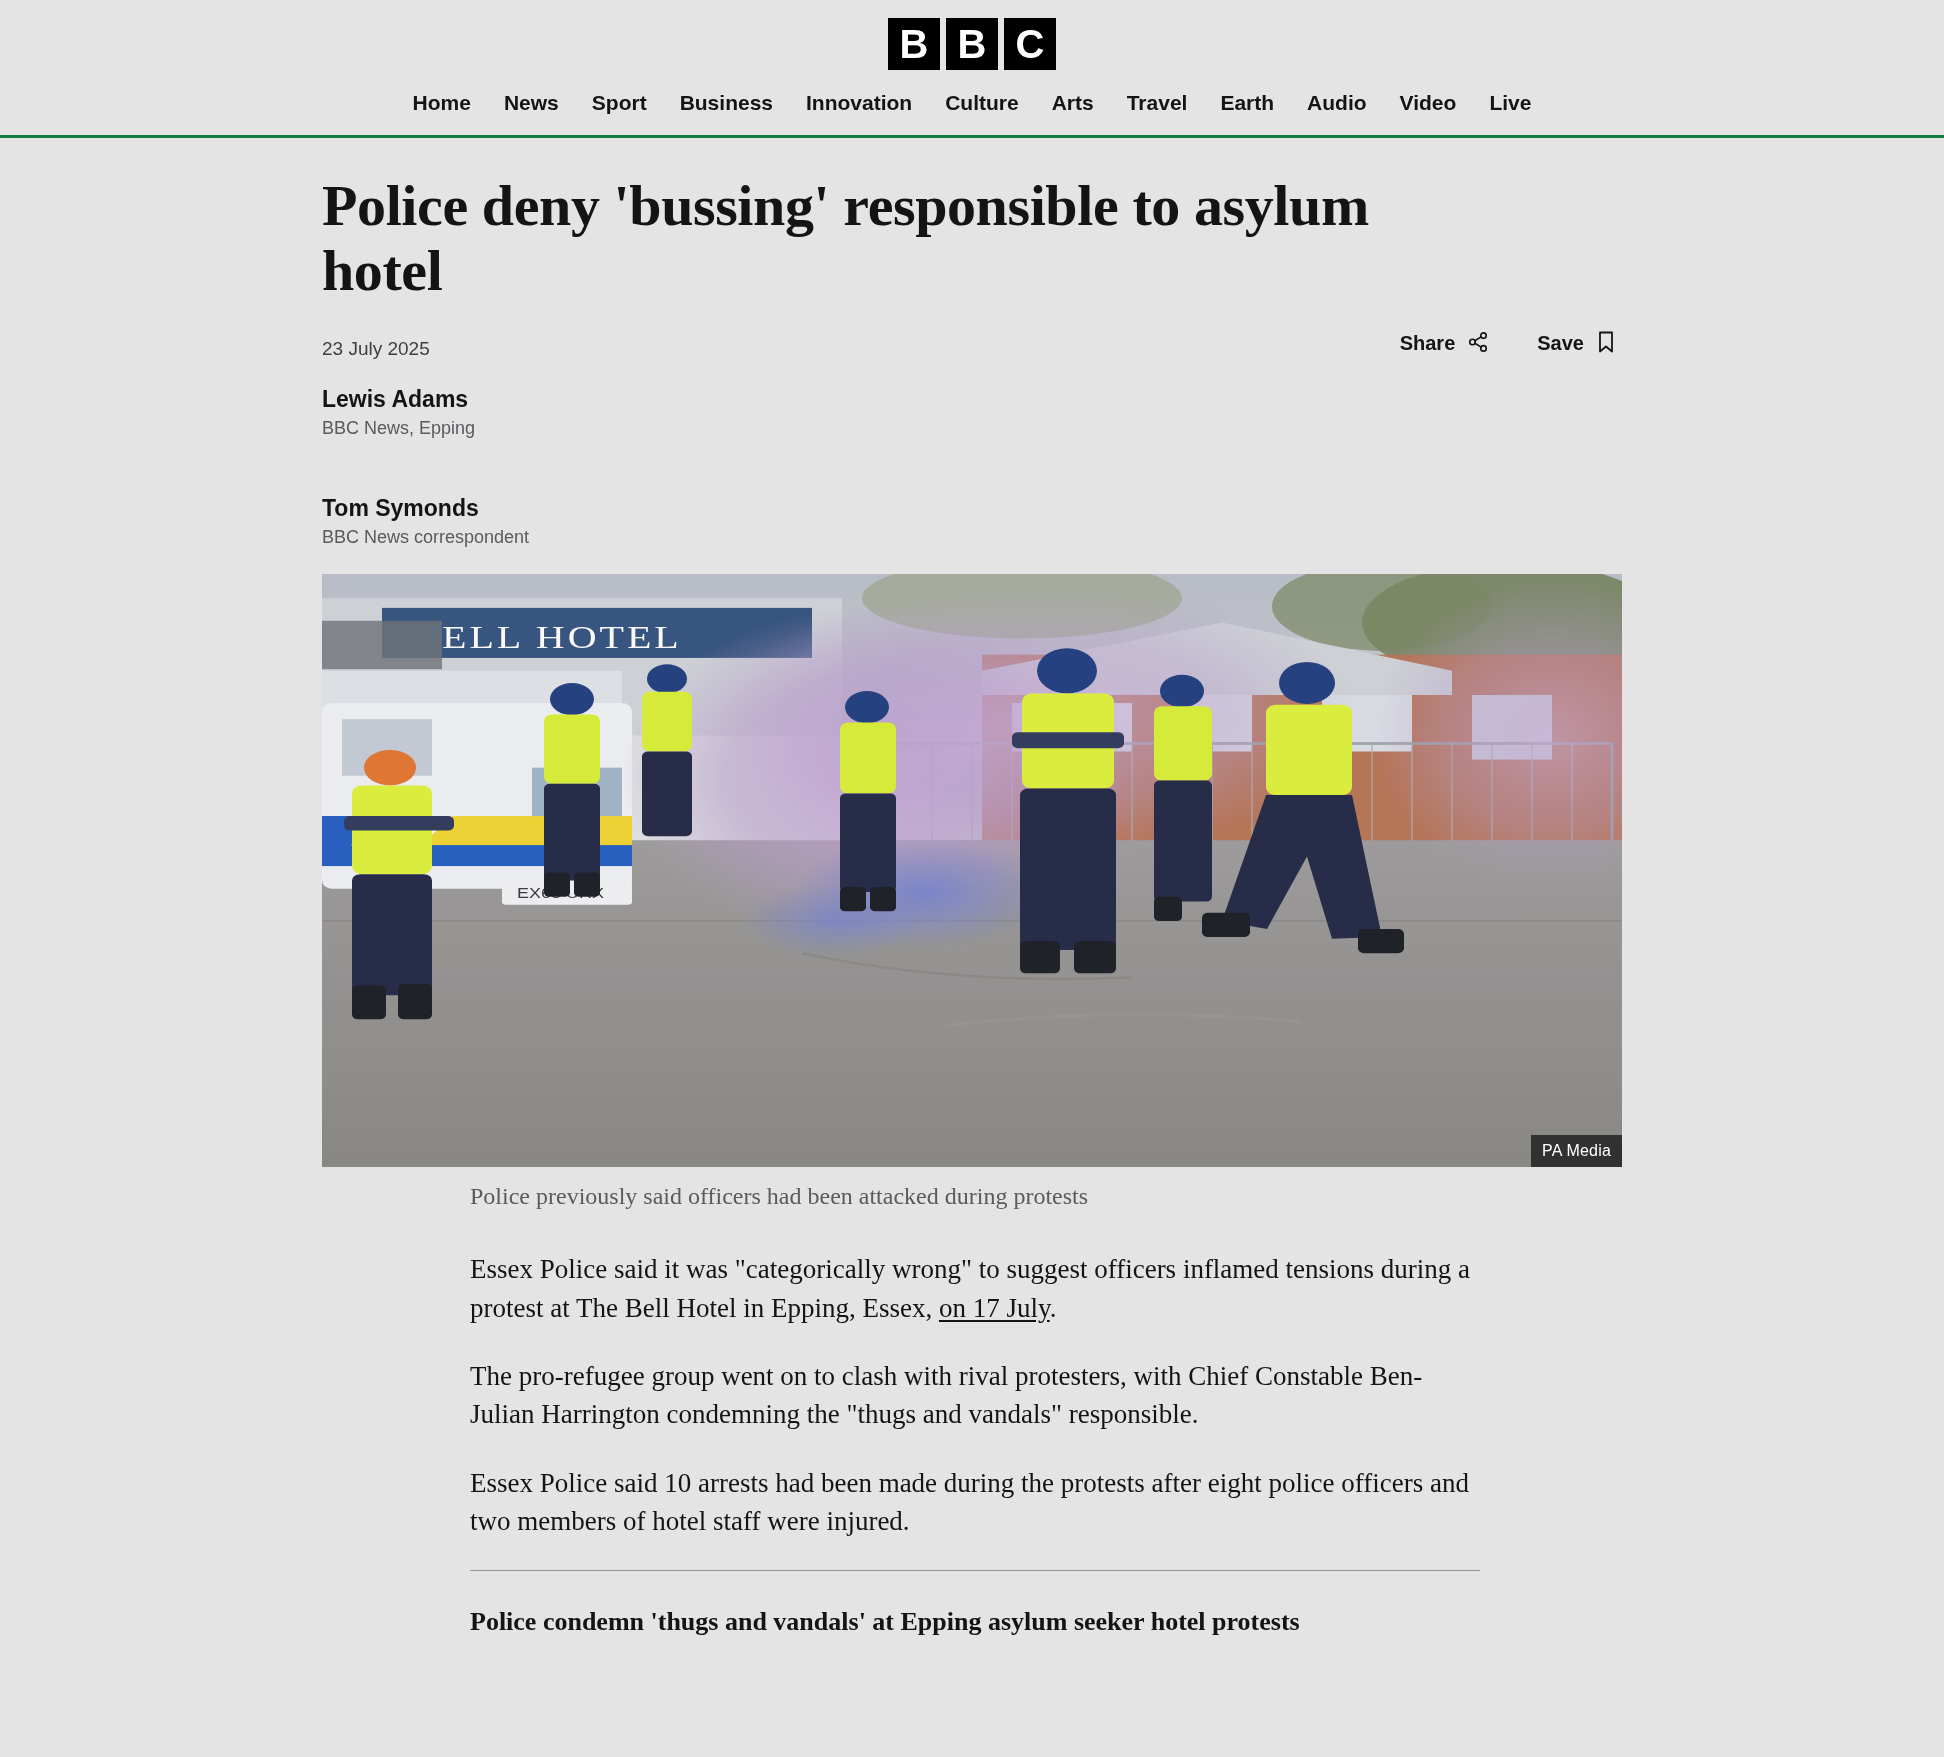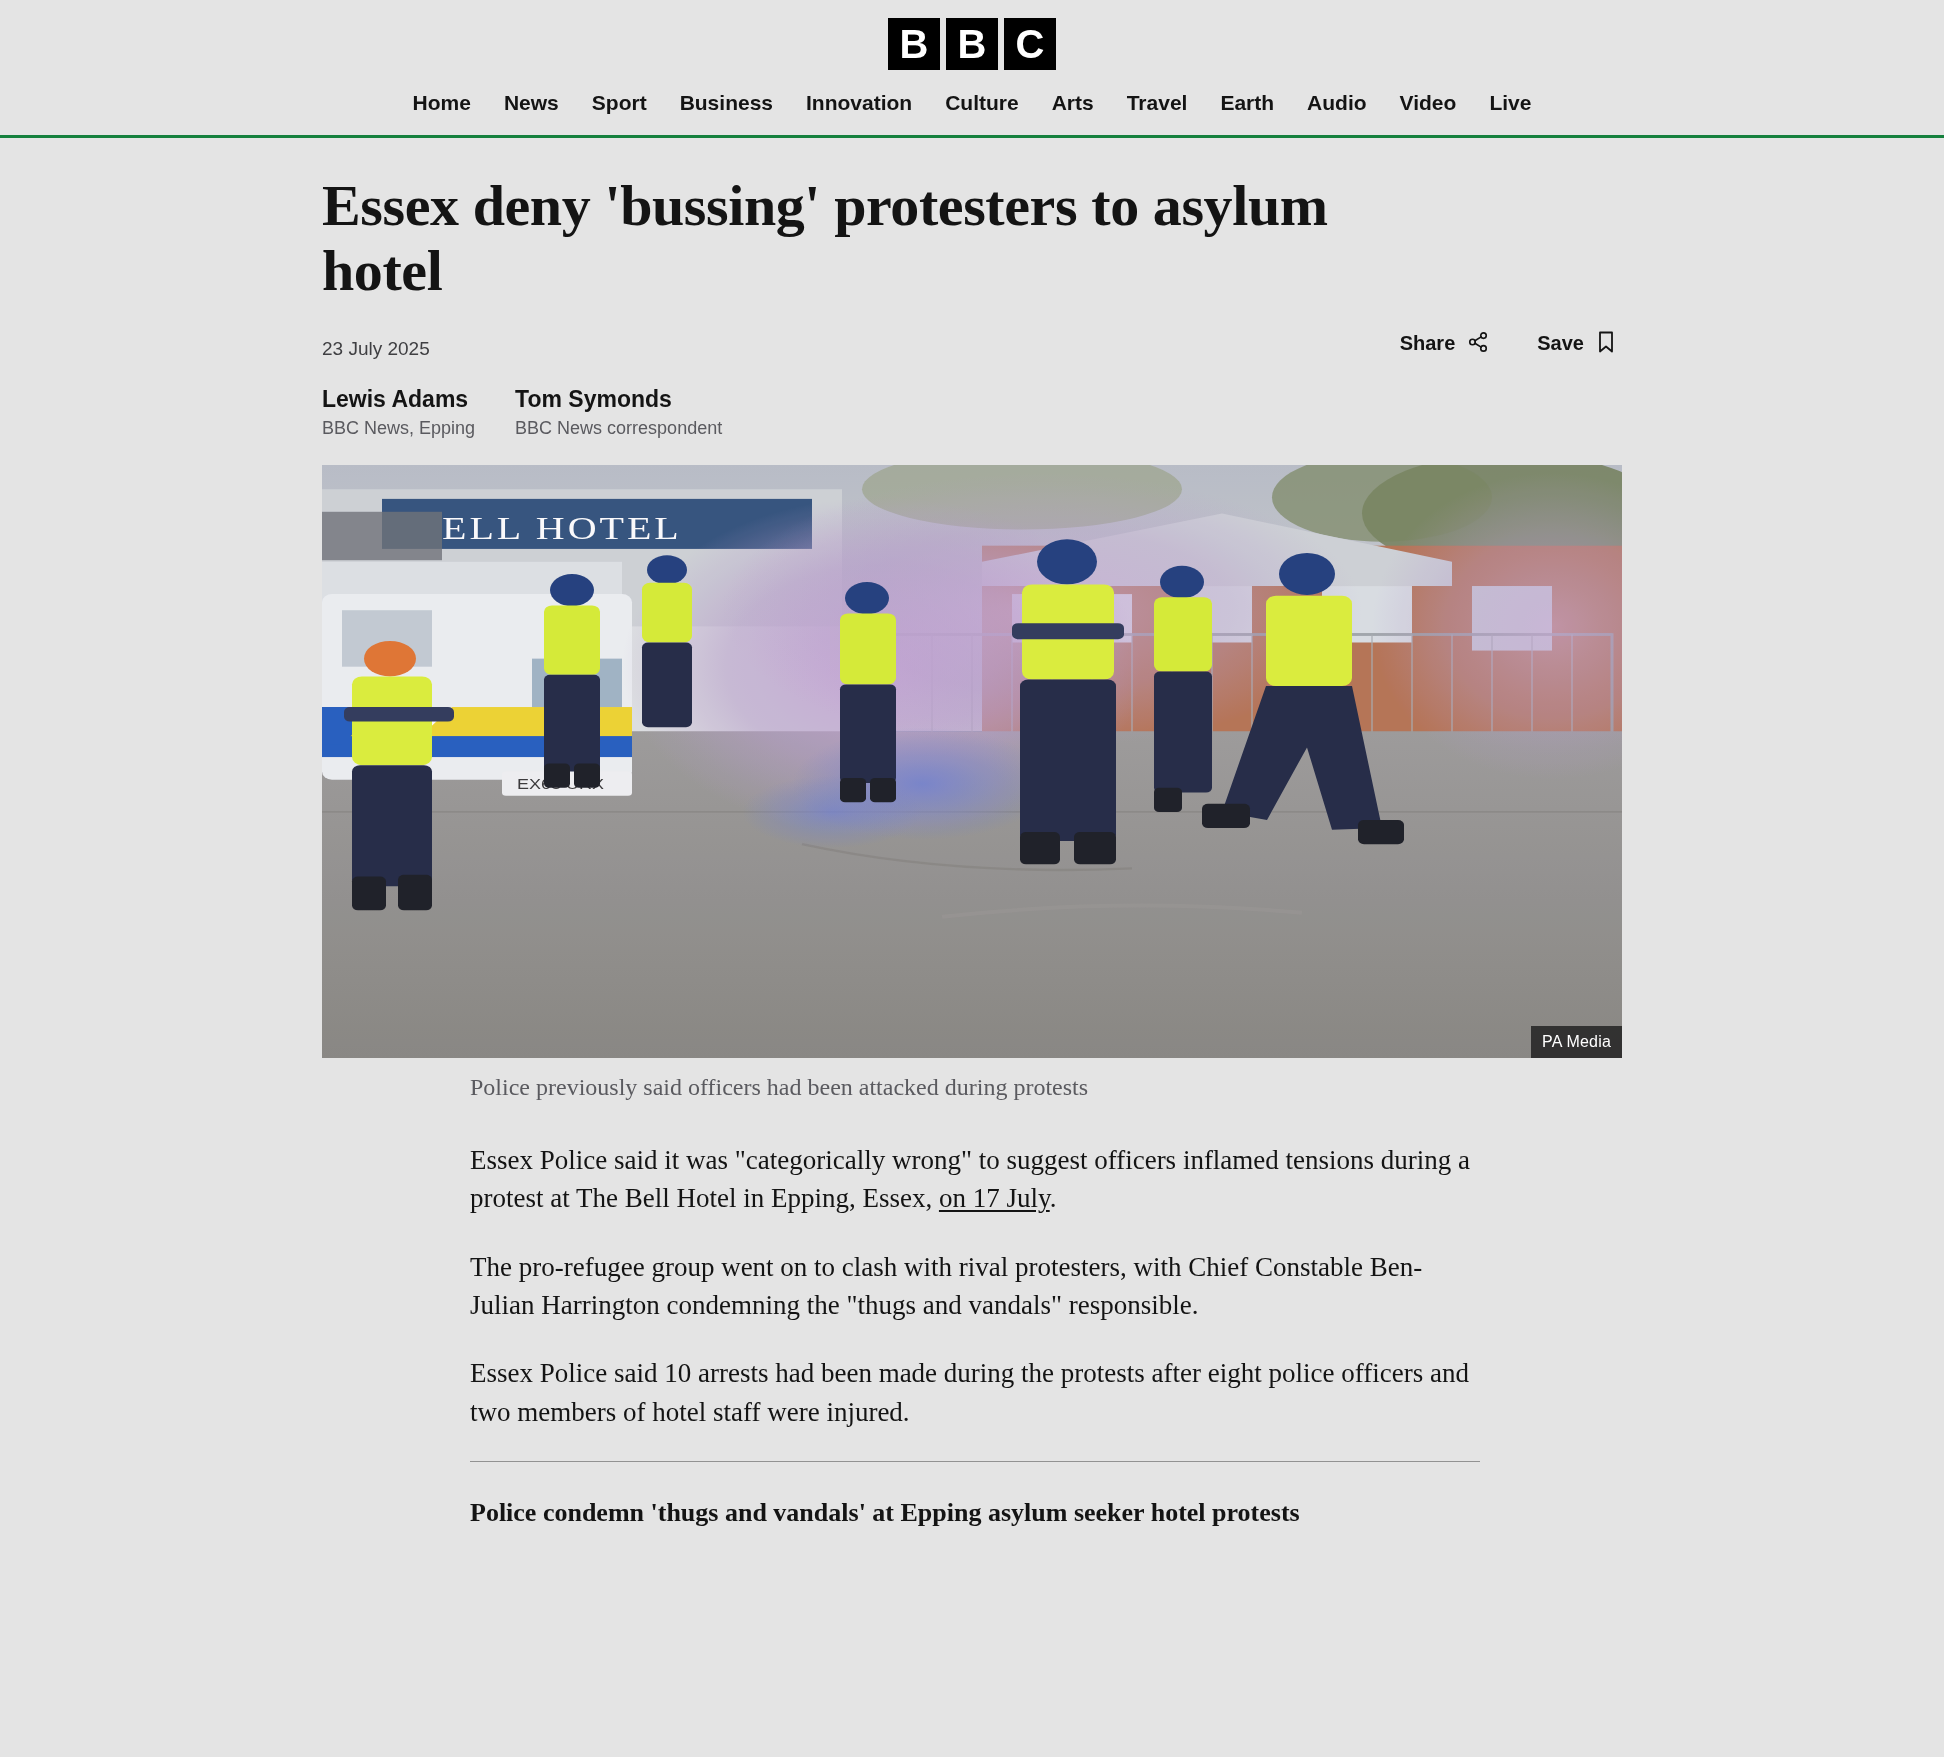--- a/index.html
+++ b/index.html
@@ -97,22 +97,23 @@
     gap: 12px;
     cursor: pointer;
   }
   .action .lbl {
     font-size: 20px;
     color: #141414;
     font-weight: bold;
   }
   .byline {
     display: flex;
-    gap: 40px;
+    gap: 56px;
     margin-top: 26px;
+    flex-direction: column;
   }
   .author-name {
     font-size: 23px;
     font-weight: bold;
     color: #141414;
     line-height: 1.2;
   }
   .author-role {
     font-size: 18px;
     color: #5a5a5f;
@@ -203,21 +204,21 @@
   <a href="#">Arts</a>
   <a href="#">Travel</a>
   <a href="#">Earth</a>
   <a href="#">Audio</a>
   <a href="#">Video</a>
   <a href="#">Live</a>
 </nav>
 
 <main class="article">
 
-  <h1 class="headline">Essex deny 'bussing' protesters to asylum hotel</h1>
+  <h1 class="headline">Police deny 'bussing' responsible to asylum hotel</h1>
 
   <div class="meta-row">
     <div>
       <div class="date">23 July 2025</div>
 
       <div class="byline">
         <div>
           <div class="author-name">Lewis Adams</div>
           <div class="author-role">BBC News, Epping</div>
         </div>

